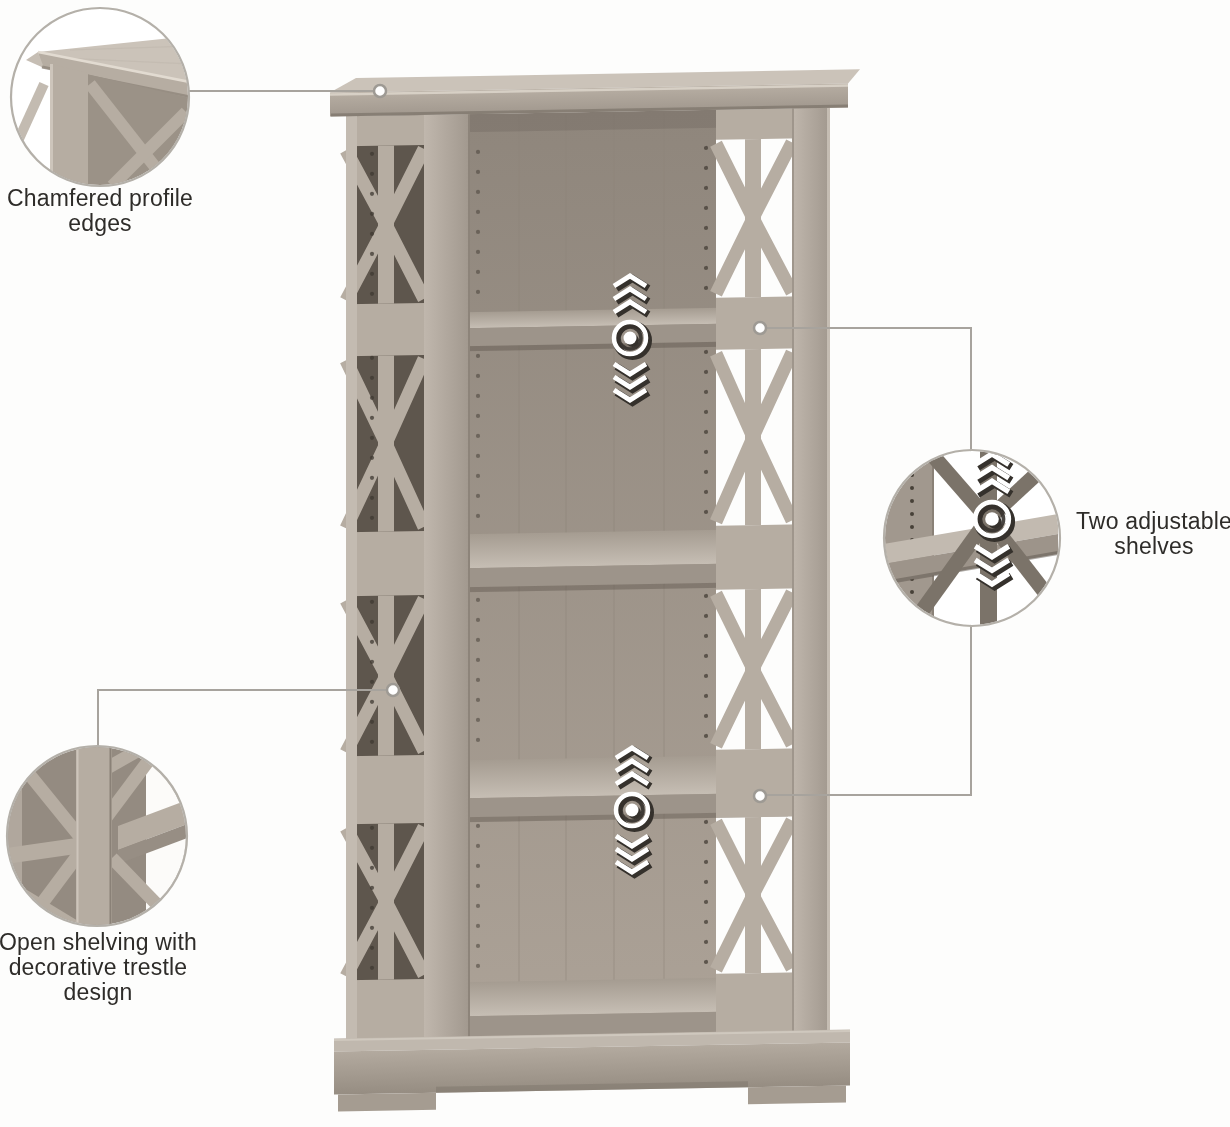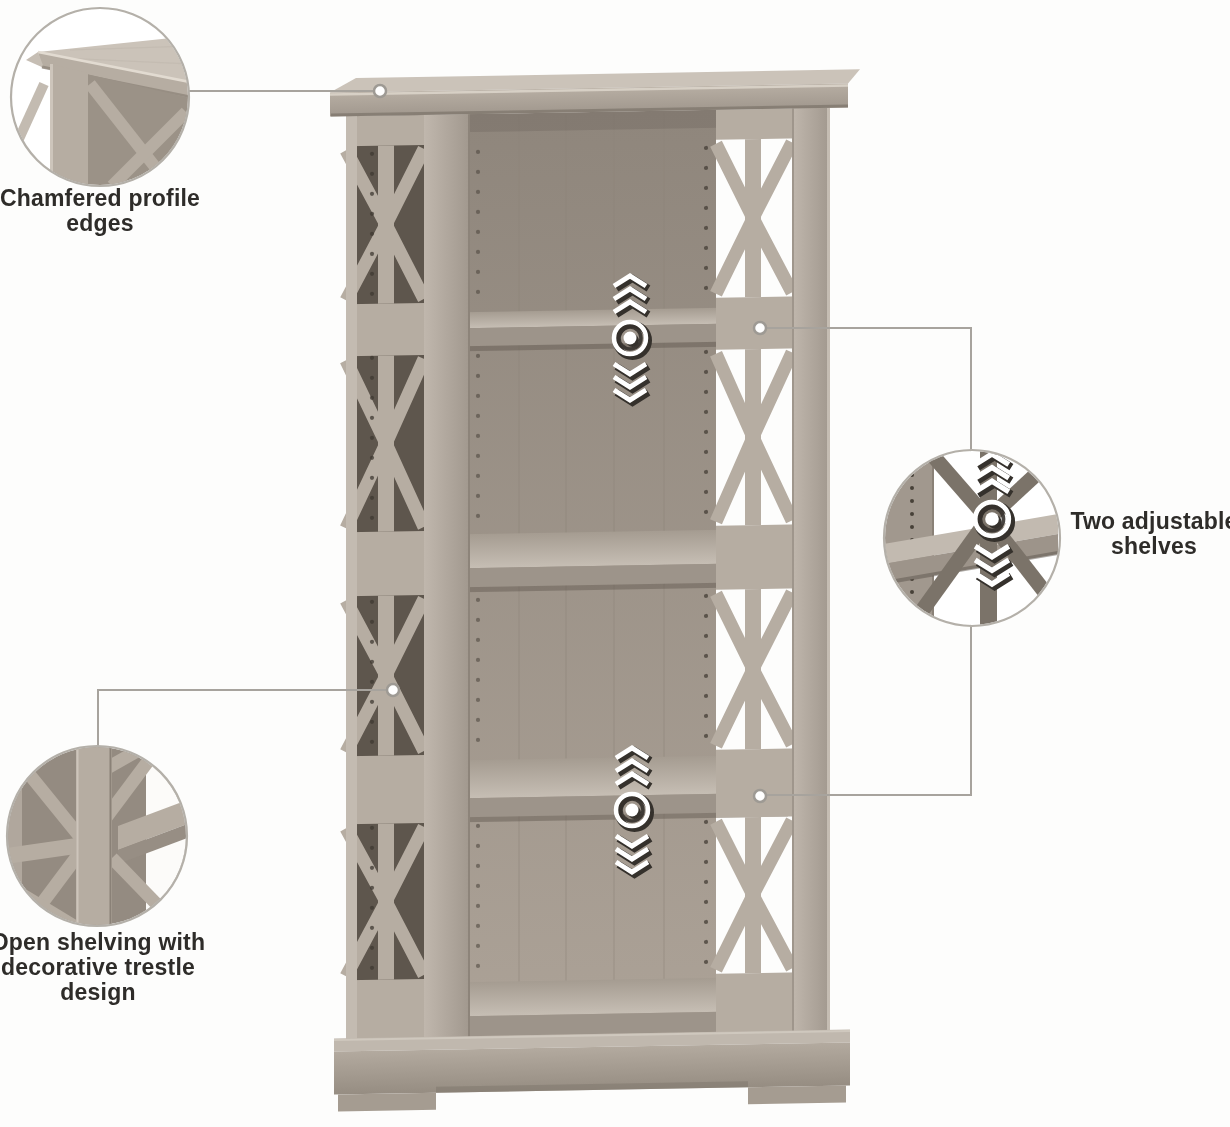--- a/index.html
+++ b/index.html
@@ -2,21 +2,21 @@
 <html style="--background: #fdfdfc; --wood-top: #cbc3b9; --wood-light: #b6ada2; --wood-mid: #9d948a; --wood-dark: #8a8177; --void-dark: #5e564d; --shelf-top: #c2bab0; --leader-line: #a7a39d; --circle-ring: #b4b0a9; --label-text: #2e2c29; --indicator-dark: #35312c;"><head>
 <meta charset="utf-8">
 <style>
   :root{
     --background:#fdfdfc; --wood-top:#cbc3b9; --wood-light:#b6ada2; --wood-mid:#9d948a;
     --wood-dark:#8a8177; --void-dark:#5e564d; --shelf-top:#c2bab0; --leader-line:#a7a39d;
     --circle-ring:#b4b0a9; --label-text:#2e2c29; --indicator-dark:#35312c;
   }
   html,body{margin:0;padding:0;background:#fff;}
   .stage{position:relative;width:1230px;height:1127px;background:var(--background);
-    overflow:hidden;font-family:"Liberation Sans",sans-serif;font-weight:bold;}
+    overflow:hidden;font-family:"Liberation Sans",sans-serif;}
   .stage svg{position:absolute;left:0;top:0;}
   .callout-label{position:absolute;color:var(--label-text);font-size:23px;line-height:25px;
     text-align:center;white-space:pre-line;letter-spacing:0.2px;}
   .f-top{fill:var(--wood-top)} .f-light{fill:var(--wood-light)} .f-mid{fill:var(--wood-mid)} .f-void{fill:var(--void-dark)} .f-shelf{fill:var(--shelf-top)}
   .s-light{stroke:var(--wood-light);fill:none} .s-line{stroke:var(--leader-line);fill:none}
 </style>
 </head>
 <body>
 
 <div class="stage">

